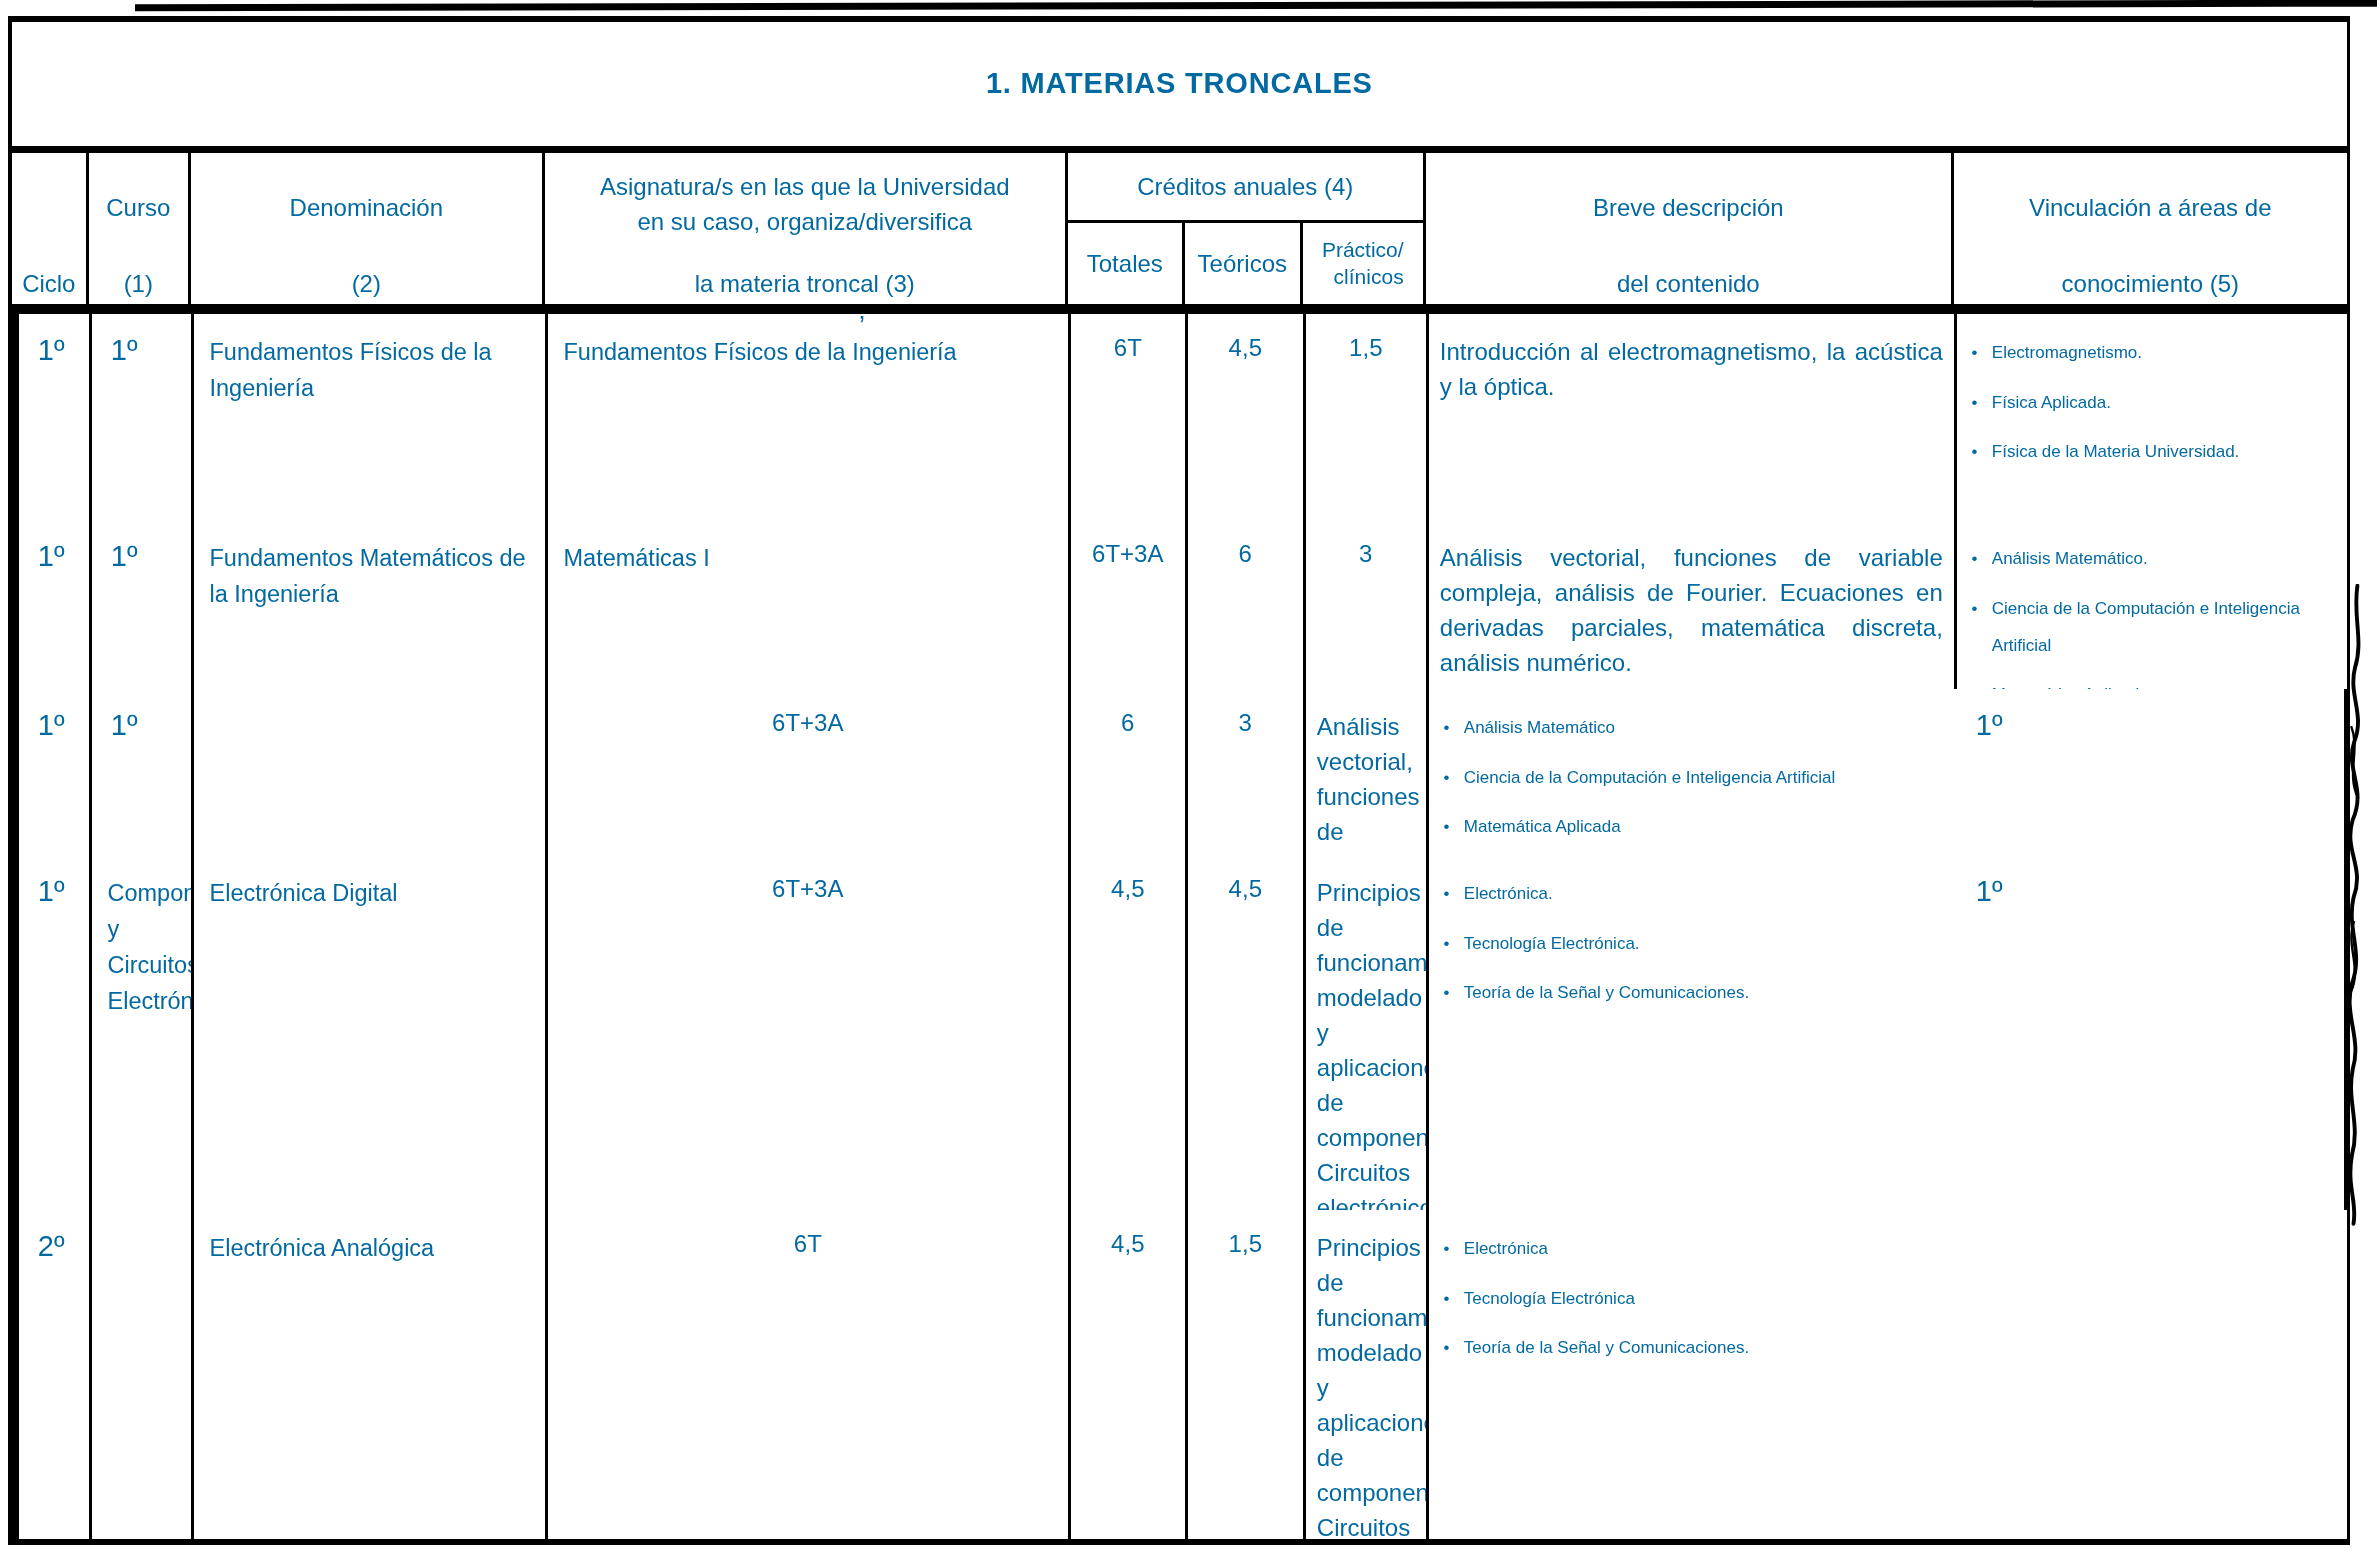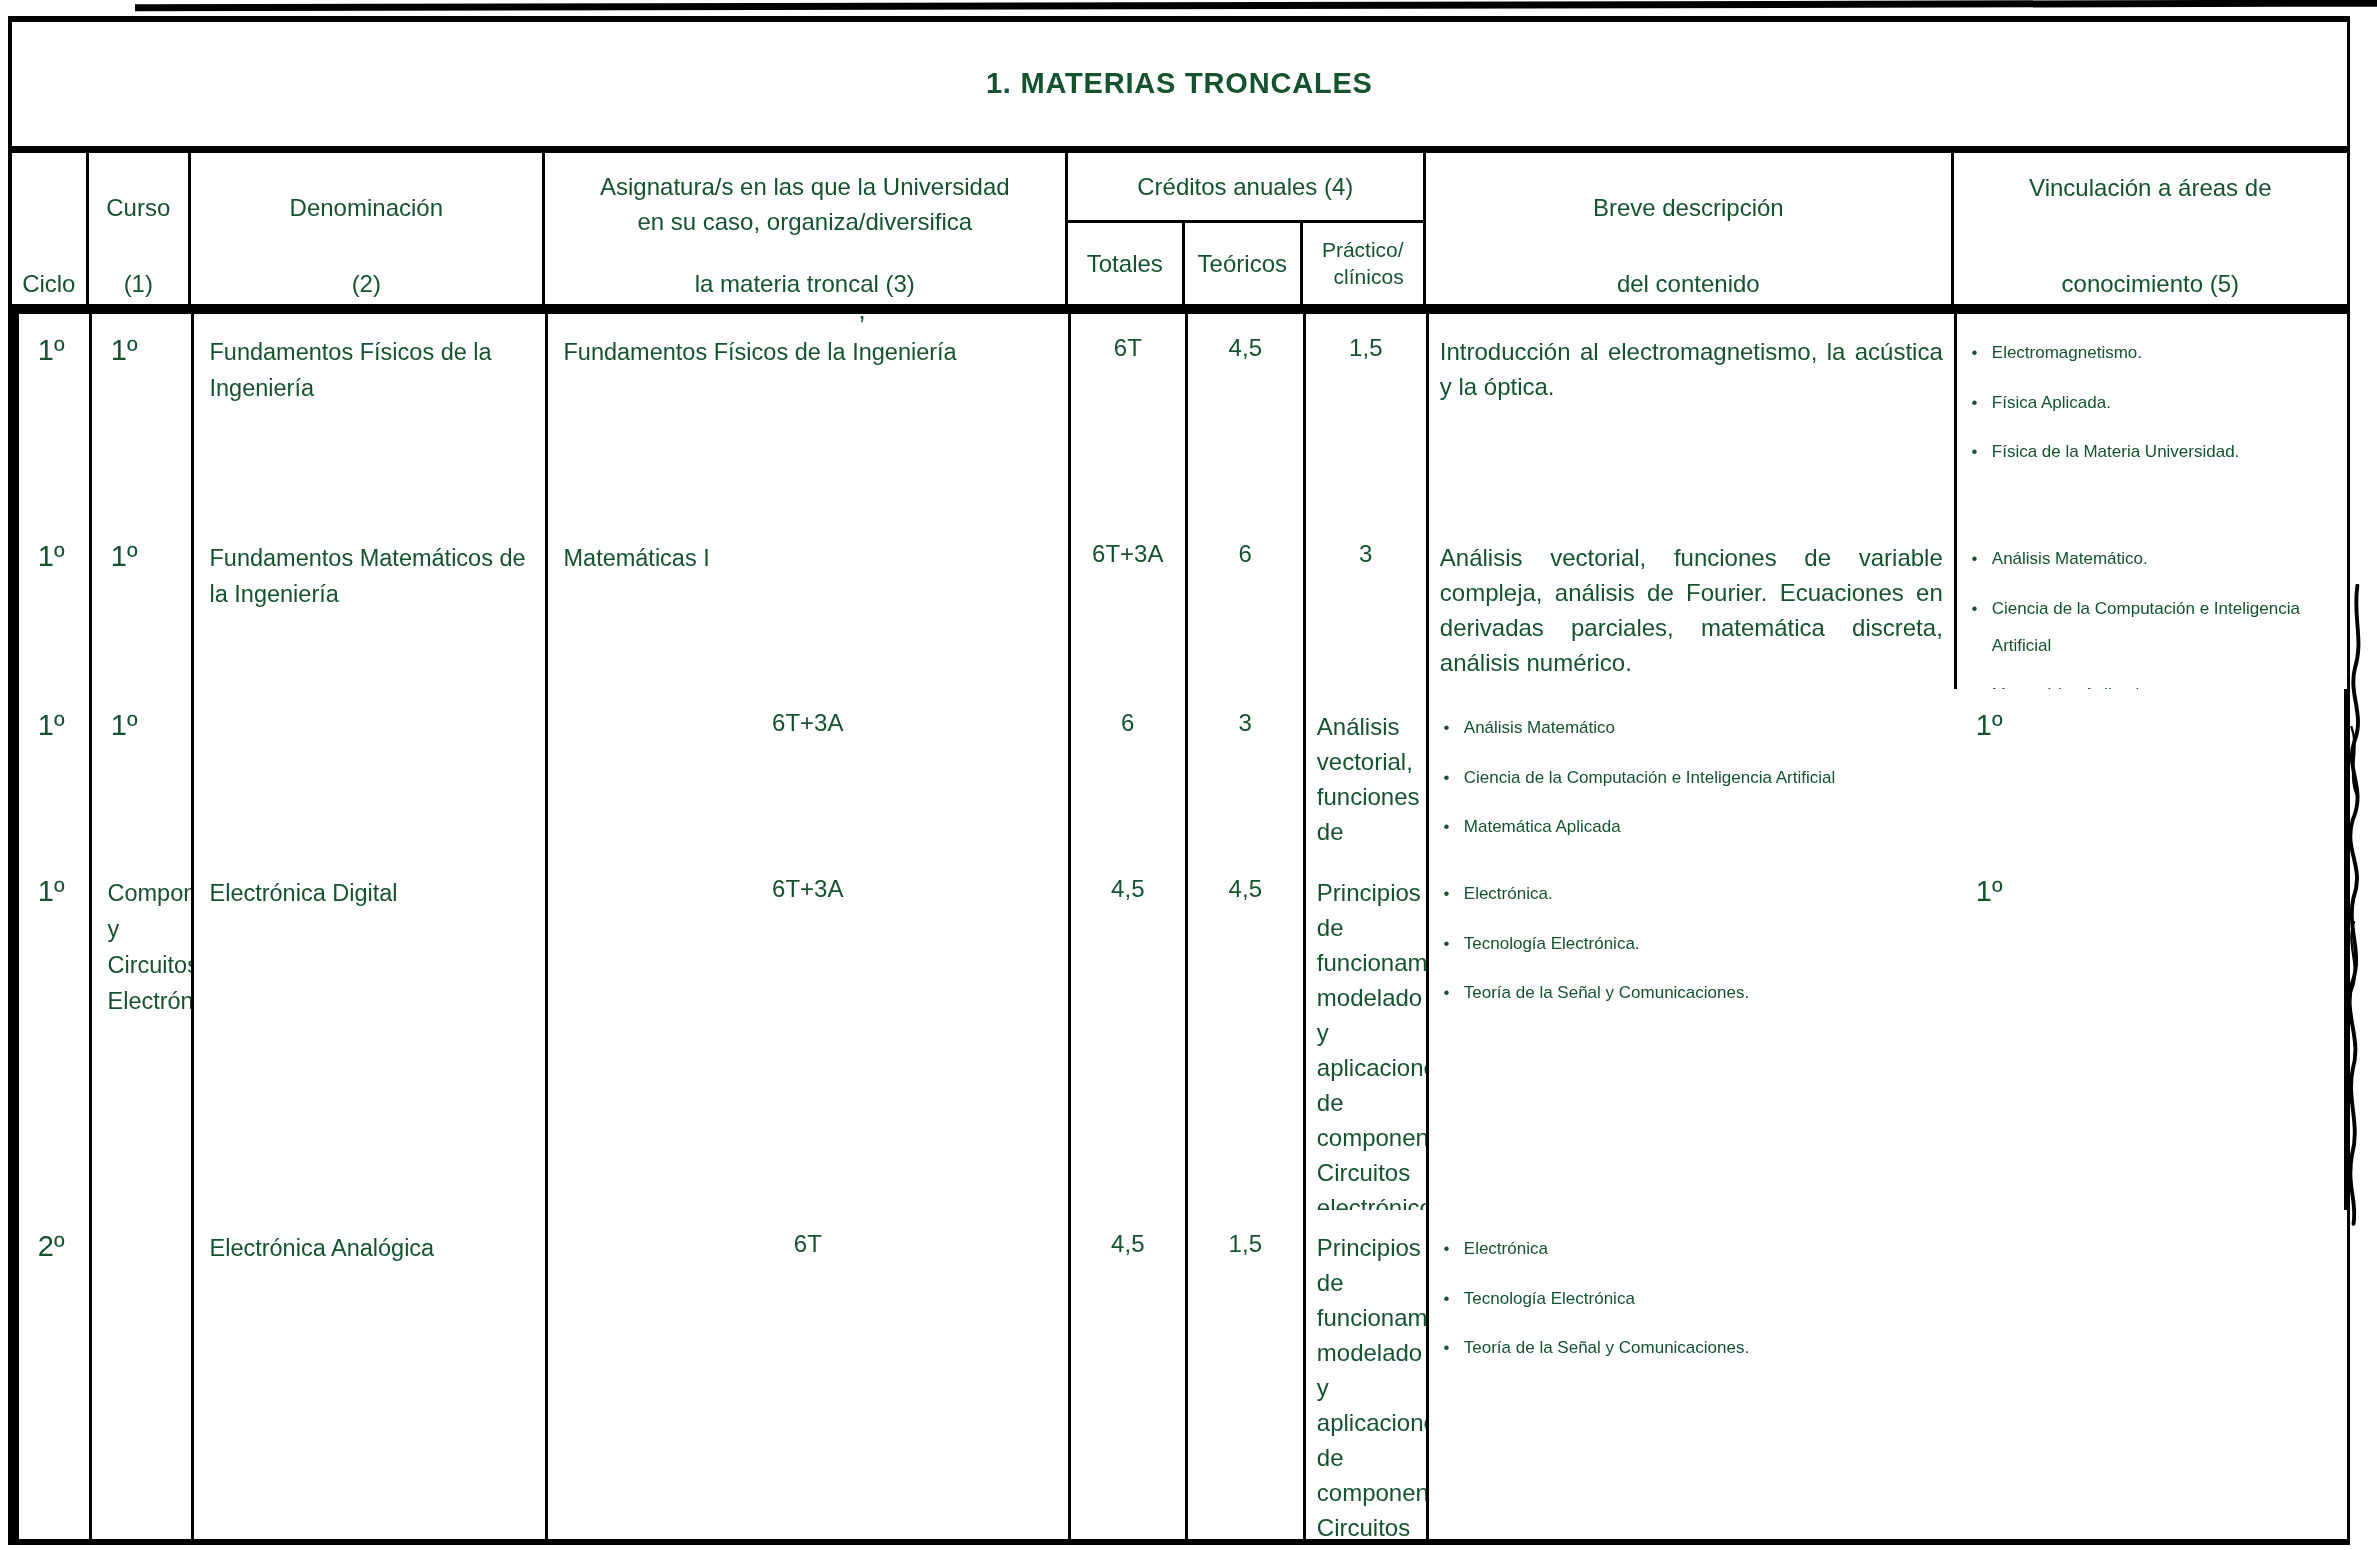--- a/index.html
+++ b/index.html
@@ -2,21 +2,21 @@
 <html style="font-size:12.6px"><head>
 <meta charset="utf-8">
 <style>
   html,body{margin:0;padding:0;background:#ffffff;}
   .page{
     position:relative;
     width:2377px;height:1551px;
     background:#ffffff;
     overflow:hidden;
     font-family:"Liberation Sans", sans-serif;
-    color:#14532d;
+    color:#0369a1;
     text-decoration:underline;
   }
   *{box-sizing:border-box;}
 
   
   .top-artifact{
     position:absolute;left:135px;top:1.6px;width:2243px;height:7px;
     background:#000;transform:rotate(-0.12deg);
   }
 
@@ -42,21 +42,21 @@
     border-right:3.9px solid #000;
     display:grid;
     grid-template-columns:77px 102px 354px 523px 358px 528px 1fr;
     font-size:24px;line-height:35px;
   }
   .hcell{
     border-right:3.1px solid #000;
     display:flex;flex-direction:column;align-items:center;justify-content:flex-end;
     text-align:center;padding:3.1px 4.7px;
   }
-  .hcell:last-child{border-right:none;gap:20px;}
+  .hcell:last-child{border-right:none;}
   .gap-lg{margin-top:41px;}
   .gap-sm{margin-top:27px;}
   .credits-cell{display:flex;flex-direction:column;padding:0;border-right:3.1px solid #000;}
   .credits-top{
     height:70px;border-bottom:3.1px solid #000;
     display:flex;align-items:center;justify-content:center;text-align:center;
   }
   .credits-sub{
     flex:1;display:grid;grid-template-columns:117px 118px 1fr;
   }

